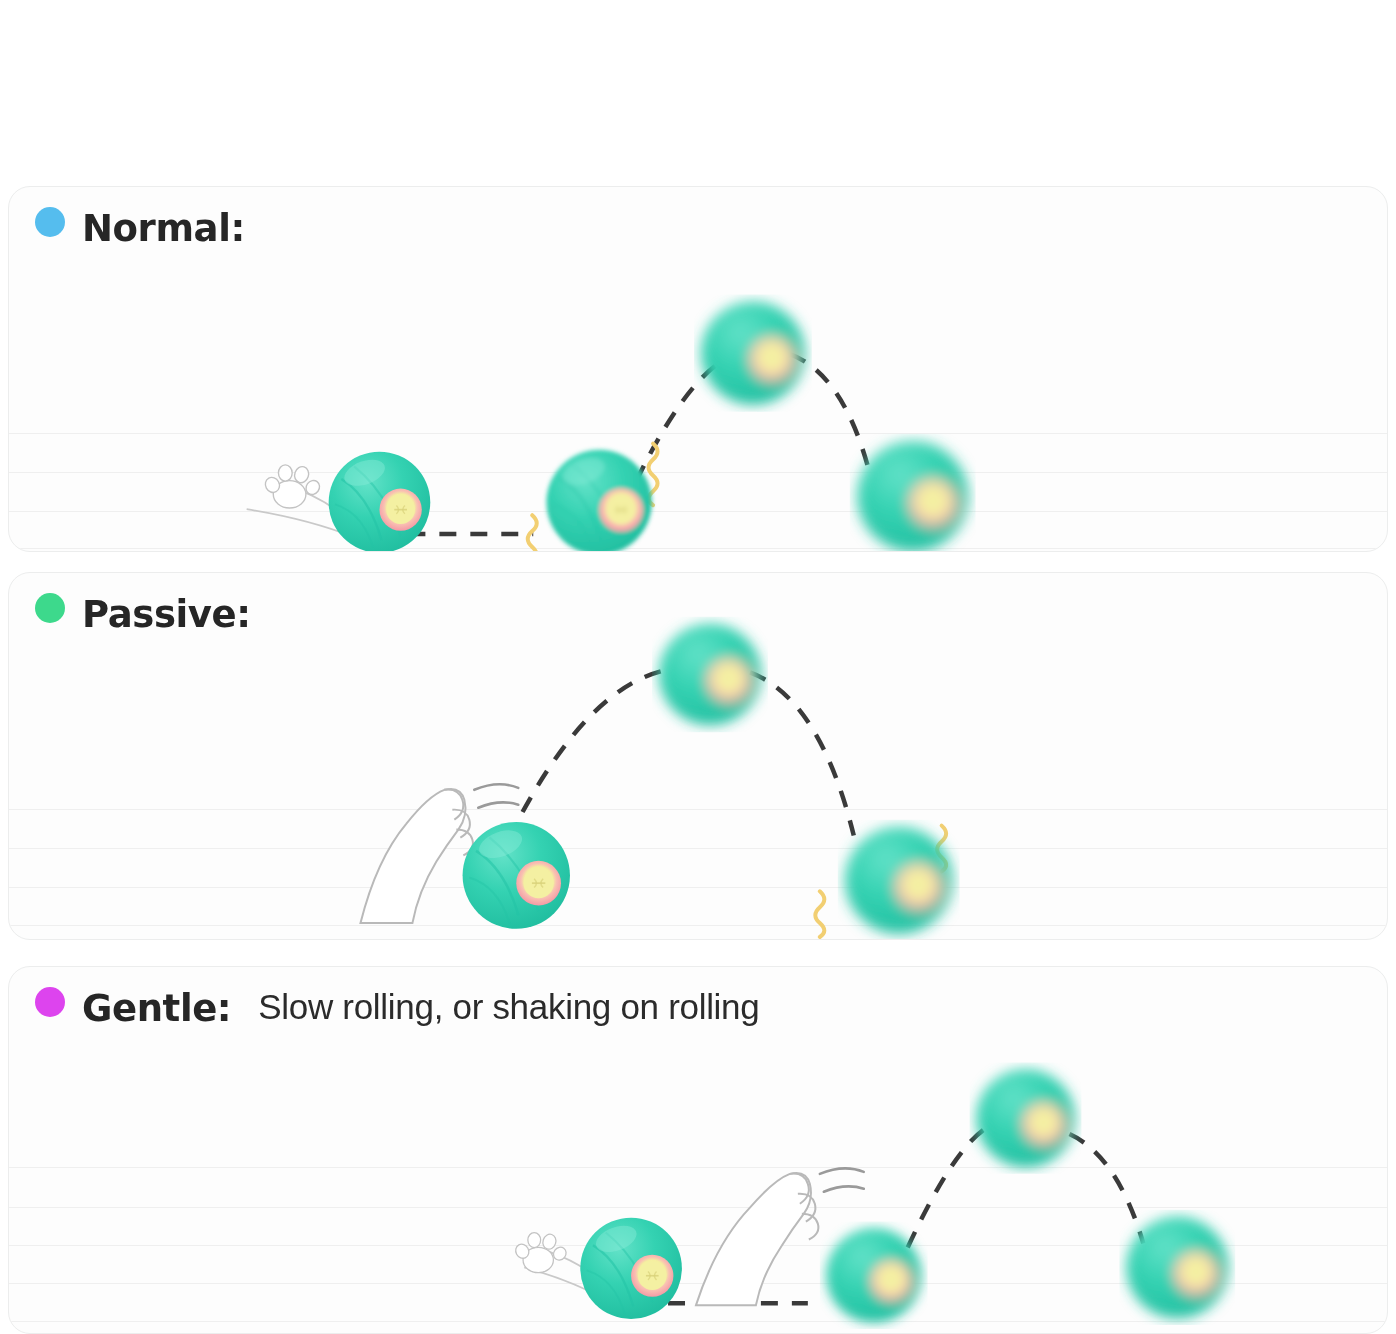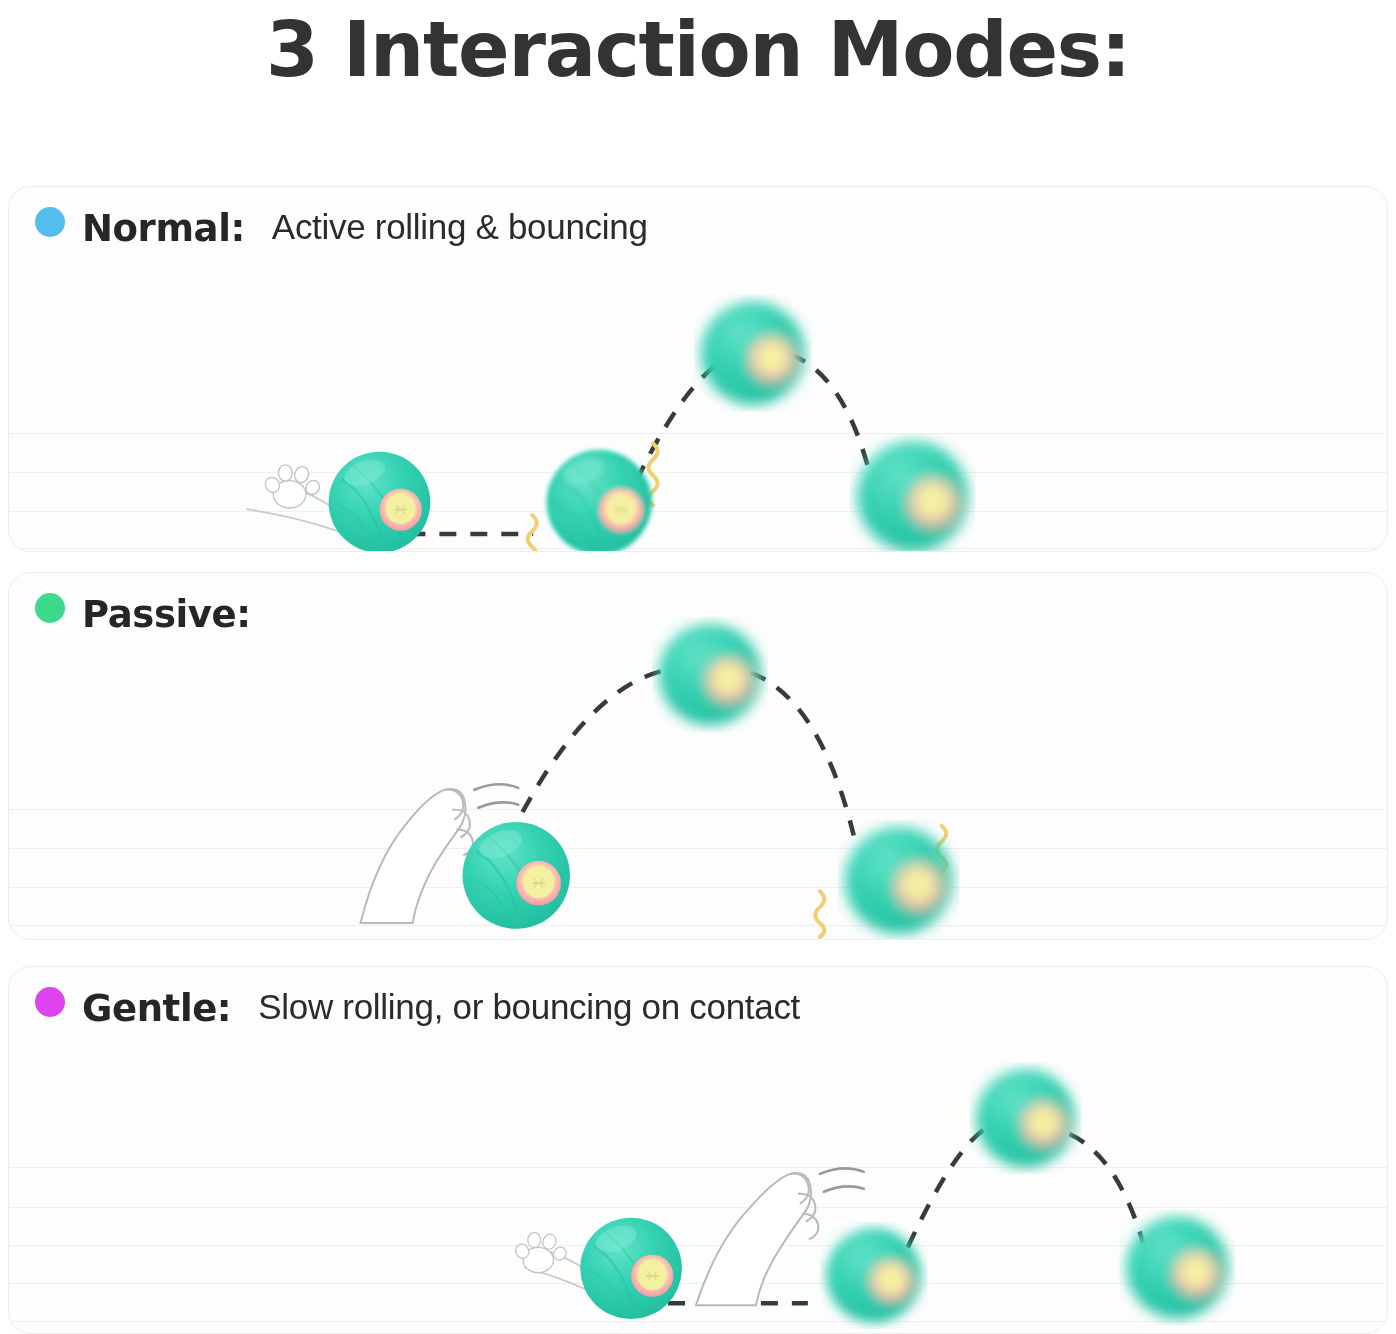--- a/index.html
+++ b/index.html
@@ -64,21 +64,20 @@
 
   
   .scene{position:absolute;left:0;top:0;width:100%;height:100%;}
   .scene svg{display:block;width:100%;height:100%;}
 </style>
 </head>
 <body>
 
 <div class="page">
 
-  <div class="title">3 Interaction Modes:</div>
 
   <svg width="0" height="0" style="position:absolute">
     <defs>
       <radialGradient id="ballBody" cx="38%" cy="30%" r="78%">
         <stop offset="0%" stop-color="#63e2c8"></stop>
         <stop offset="45%" stop-color="#34d2b2"></stop>
         <stop offset="100%" stop-color="#1fbc9e"></stop>
       </radialGradient>
       <radialGradient id="ballRing" cx="50%" cy="45%" r="55%">
         <stop offset="0%" stop-color="#fdf5a8"></stop>
@@ -133,21 +132,20 @@
     <div class="rules">
       <div class="rule" style="top:246px"></div>
       <div class="rule" style="top:285px"></div>
       <div class="rule" style="top:324px"></div>
       <div class="rule" style="top:361px"></div>
     </div>
 
     <div class="mode-head">
       <span class="dot" style="background:#55bdee"></span>
       <span class="mode-title">Normal:</span>
-      <span class="mode-desc">Active rolling &amp; bouncing</span>
     </div>
 
     <div class="scene">
       <svg viewBox="0 0 1380 366" preserveAspectRatio="none">
 
         <path d="M400 349 L525 349" stroke="#3a3a3a" stroke-width="4.5" stroke-dasharray="17 14" fill="none" stroke-linecap="butt"></path>
 
         <path d="M628 296 Q690 168 740 166" stroke="#3a3a3a" stroke-width="4.5" stroke-dasharray="17 14" fill="none"></path>
 
         <path d="M782 168 Q836 188 862 288" stroke="#3a3a3a" stroke-width="4.5" stroke-dasharray="17 14" fill="none"></path>
@@ -243,21 +241,21 @@
       <div class="rule" style="top:200px"></div>
       <div class="rule" style="top:240px"></div>
       <div class="rule" style="top:278px"></div>
       <div class="rule" style="top:316px"></div>
       <div class="rule" style="top:354px"></div>
     </div>
 
     <div class="mode-head">
       <span class="dot" style="background:#dd44ee"></span>
       <span class="mode-title">Gentle:</span>
-      <span class="mode-desc">Slow rolling, or bouncing on contact</span>
+      <span class="mode-desc">Slow rolling, or shaking on rolling</span>
     </div>
 
     <div class="scene">
       <svg viewBox="0 0 1380 368" preserveAspectRatio="none">
 
         <path d="M660 338 L800 338" stroke="#3a3a3a" stroke-width="4.5" stroke-dasharray="17 14" fill="none"></path>
 
         <path d="M900 282 Q948 178 982 160" stroke="#3a3a3a" stroke-width="4.5" stroke-dasharray="17 14" fill="none"></path>
 
         <path d="M1062 168 Q1110 190 1136 278" stroke="#3a3a3a" stroke-width="4.5" stroke-dasharray="17 14" fill="none"></path>

